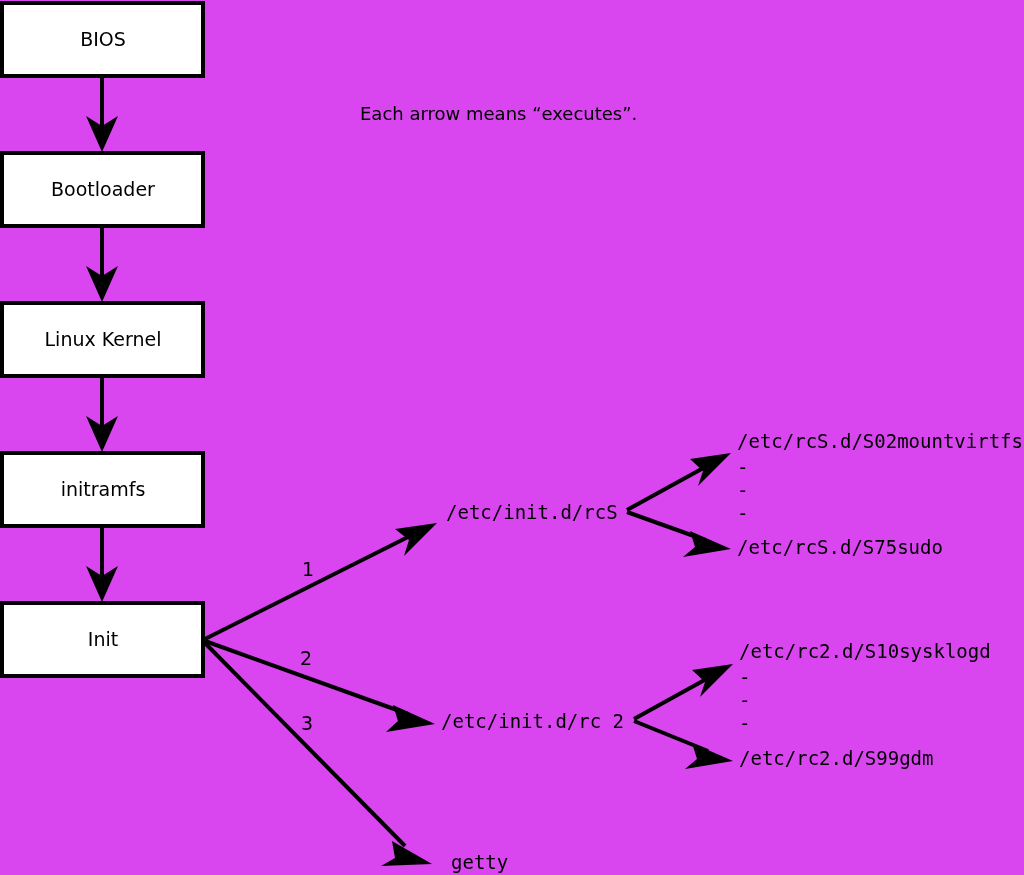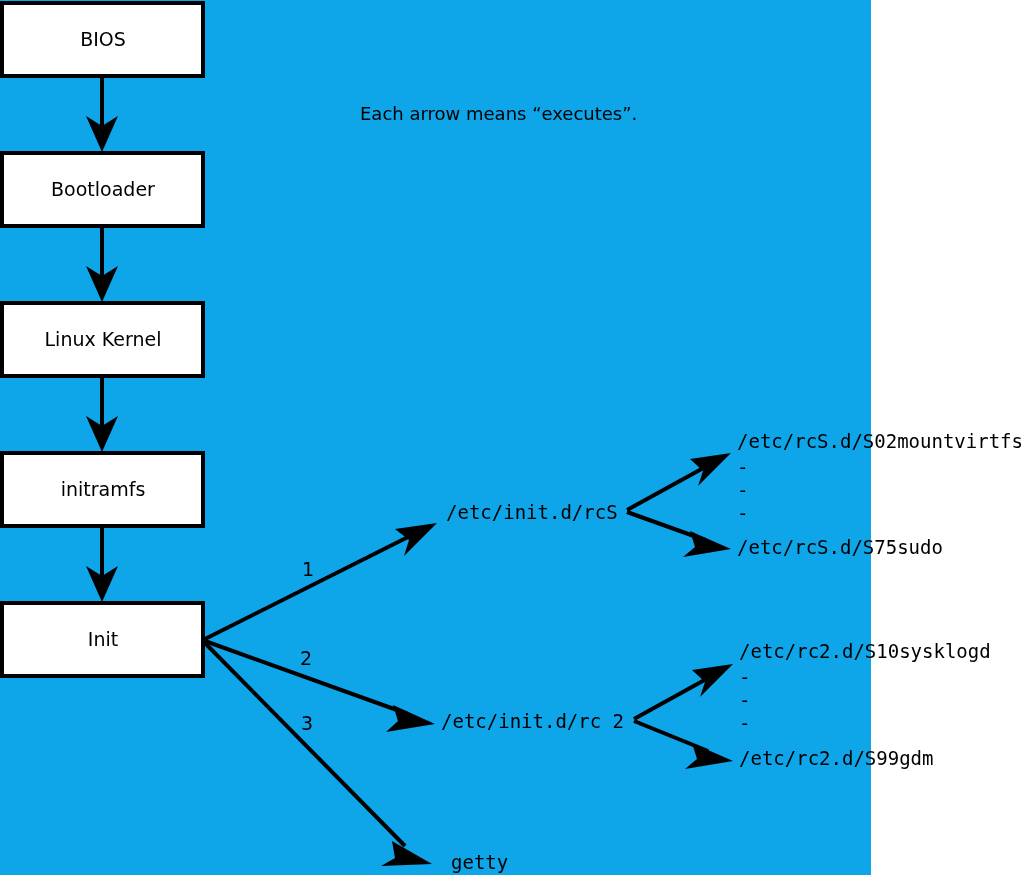--- a/index.html
+++ b/index.html
@@ -8,23 +8,23 @@
     background: #ffffff;
   }
   body {
     width: 1024px;
     height: 875px;
     overflow: hidden;
     font-family: "DejaVu Sans", sans-serif;
   }
   #diagram-root {
     position: relative;
-    width: 871px;
+    width: 1024px;
     height: 875px;
-    background: #0ea5e9;
+    background: #d946ef;
   }
   svg#boot-diagram {
     display: block;
     width: 1024px;
     height: 875px;
   }
   .box-rect {
     fill: #ffffff;
     stroke: #000000;
     stroke-width: 4;

